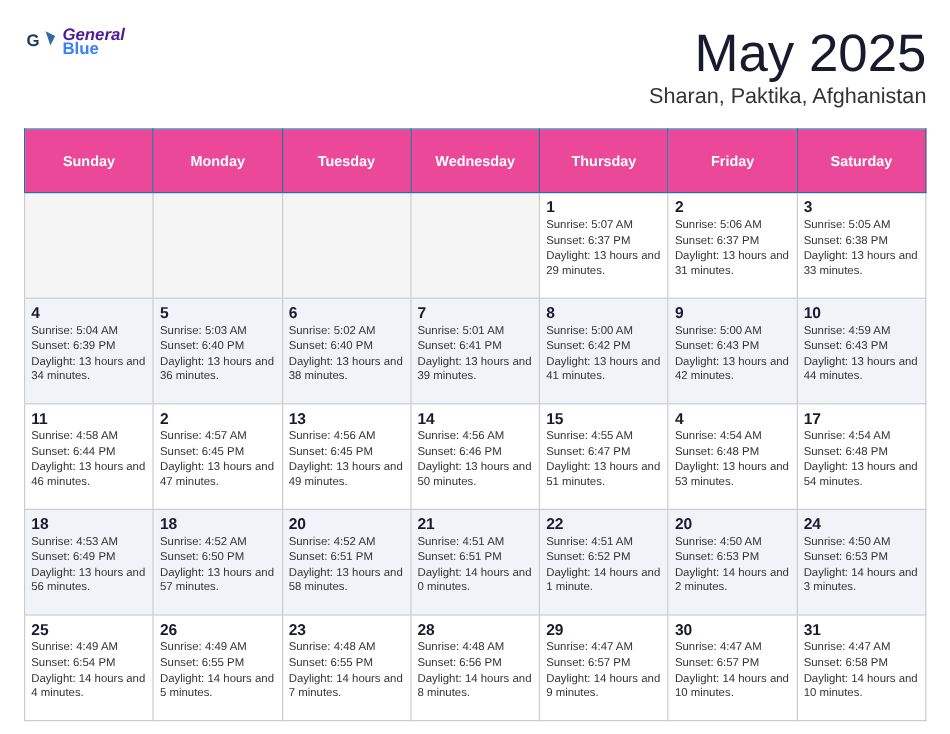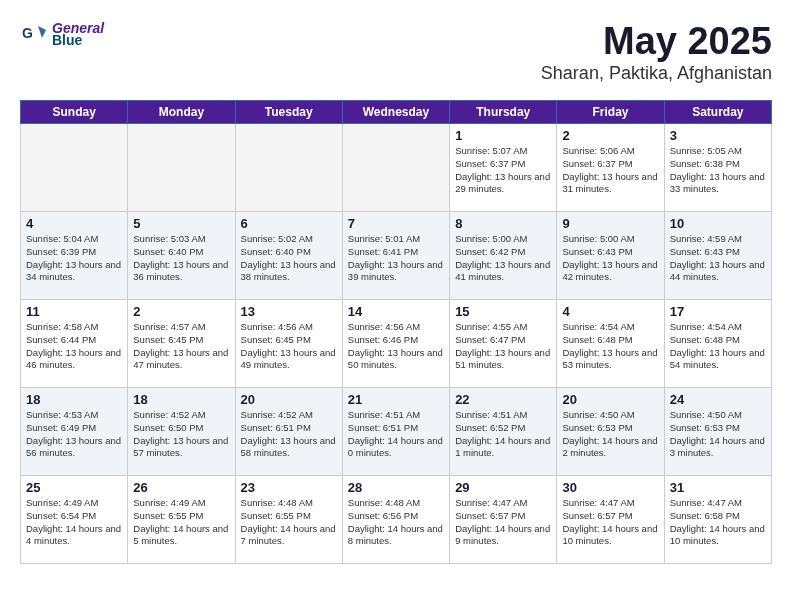--- a/index.html
+++ b/index.html
@@ -22,40 +22,40 @@
       gap: 4px;
     }
     .logo-icon {
       width: 28px;
       height: 28px;
     }
     .title-block {
       text-align: right;
     }
     .month-title {
-      font-size: 38px;
-      font-weight: bold;
+      font-size: 44px;
+      font-weight: normal;
       color: #1a1a2e;
     }
     .subtitle {
       font-size: 18px;
       color: #333;
     }
     table {
       width: 100%;
       border-collapse: collapse;
       table-layout: fixed;
     }
     .day-header {
-      background: #4c1d95;
+      background: #ec4899;
       color: #fff;
       text-align: center;
       font-size: 12px;
       font-weight: bold;
-      padding: 4px 2px;
+      padding: 19px 2px;
       border: 1px solid #2e6da4;
     }
     td {
       border: 1px solid #ccc;
       vertical-align: top;
       padding: 4px 5px;
       height: 88px;
       background: #fff;
     }
     td.empty {
@@ -87,21 +87,21 @@
 <body>
 
 <div class="header">
   <div class="logo">
     <svg class="logo-icon" viewBox="0 0 28 28">
       <text x="2" y="18" font-size="14" font-weight="bold" fill="#1a3a5c">G</text>
       <polygon points="18,6 26,10 22,18" fill="#2e6da4"></polygon>
     </svg>
     <div>
       <div style="font-size:14px;font-weight:bold;color:#4c1d95;font-style:italic;">General</div>
-      <div style="font-size:14px;font-weight:bold;color:#0c4a6e;margin-top:-4px;">Blue</div>
+      <div style="font-size:14px;font-weight:bold;color:#3b82f6;margin-top:-4px;">Blue</div>
     </div>
   </div>
   <div class="title-block">
     <div class="month-title">May 2025</div>
     <div class="subtitle">Sharan, Paktika, Afghanistan</div>
   </div>
 </div>
 
 <table>
   <thead>

